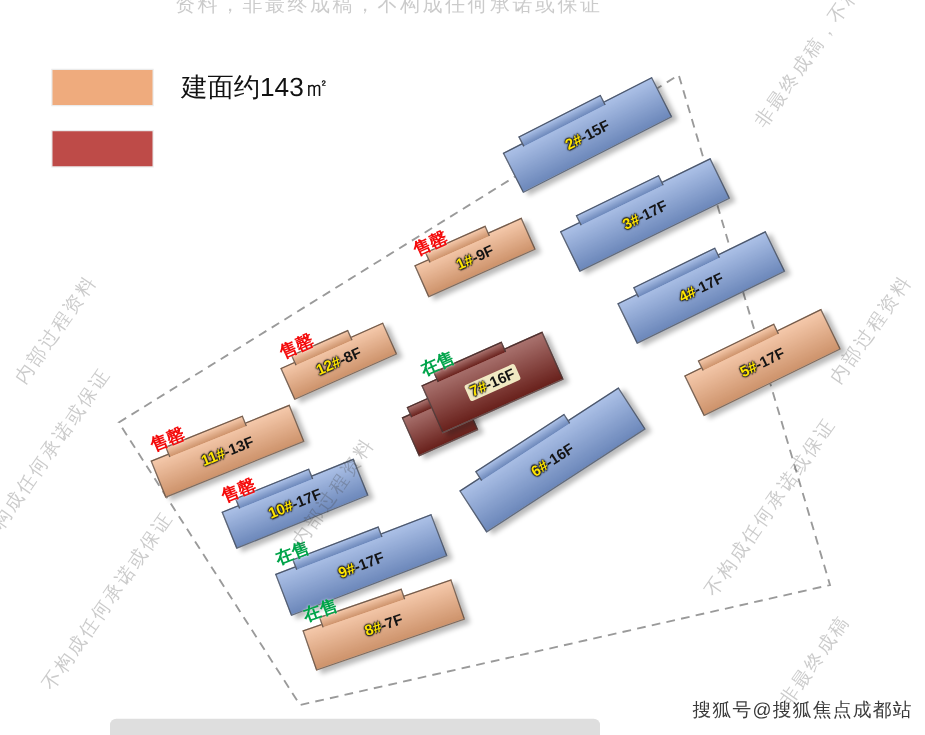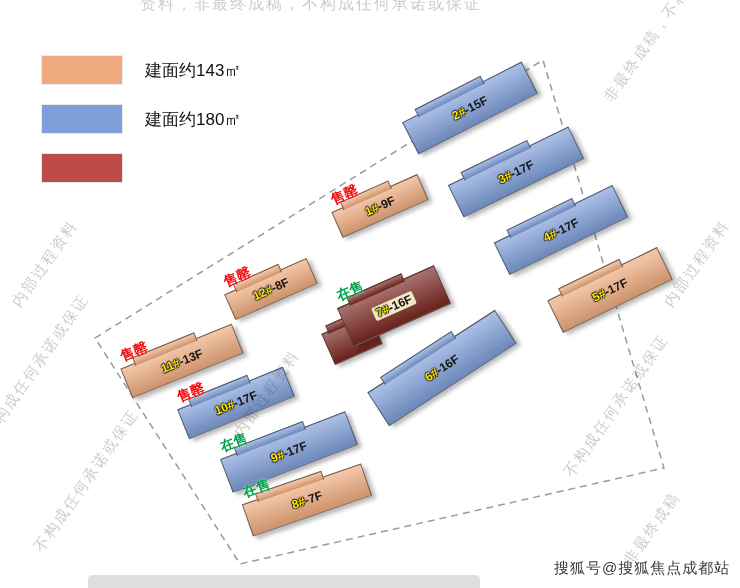--- a/index.html
+++ b/index.html
@@ -4,21 +4,21 @@
 <style>
   * { margin:0; padding:0; box-sizing:border-box; }
   html,body { background:#ffffff; }
   body { width:740px; height:588px; font-family:"Liberation Sans", sans-serif; }
   .stage { position:relative; width:740px; height:588px; background:#ffffff; overflow:hidden; }
 
   
   .legend { position:absolute; left:42px; top:56px; z-index:30; }
   .legend-row { display:flex; align-items:center; margin-bottom:21px; }
   .swatch { width:80px; height:28px; margin-right:23px; box-shadow:0 0 0 1px rgba(0,0,0,.08); }
-  .legend-label { font-size:17px; color:#111; }
+  .legend-label { font-size:21px; color:#111; }
 
   
   .boundary-svg { position:absolute; left:0; top:0; z-index:1; }
 
   
   .building { position:absolute; display:flex; align-items:center; justify-content:center;
               border:1px solid rgba(60,60,60,.65);
               transform:rotate(var(--rot,-26deg));
               box-shadow:3px 4px 4px rgba(0,0,0,.28);
               background-image:linear-gradient(180deg, rgba(255,255,255,.35), rgba(0,0,0,.14));
@@ -54,24 +54,20 @@
 <div class="stage">
 
   <svg class="boundary-svg" width="740" height="588">
     <polygon points="95,338 543,60 664,468 240,564" fill="none" stroke="#9a9a9a" stroke-width="1.5" stroke-dasharray="7 5"></polygon>
   </svg>
 
   <div class="legend">
     <div class="legend-row">
       <span class="swatch" style="background-color: rgb(239, 171, 125);"></span>
       <span class="legend-label">建面约143㎡</span>
-    </div>
-    <div class="legend-row">
-      <span class="swatch" style="background-color: rgb(126, 158, 217);"></span>
-      <span class="legend-label">建面约180㎡</span>
     </div>
     <div class="legend-row">
       <span class="swatch" style="background-color: rgb(190, 75, 72);"></span>
     </div>
   </div>
 
   <div class="building blue" style="left:403px;top:90px;width:134px;height:36px;--rot:-27deg">
     <span class="b-status"></span>
     <span class="b-label"><span class="b-num">2#</span><span class="b-floor">-15F</span></span>
   </div>

